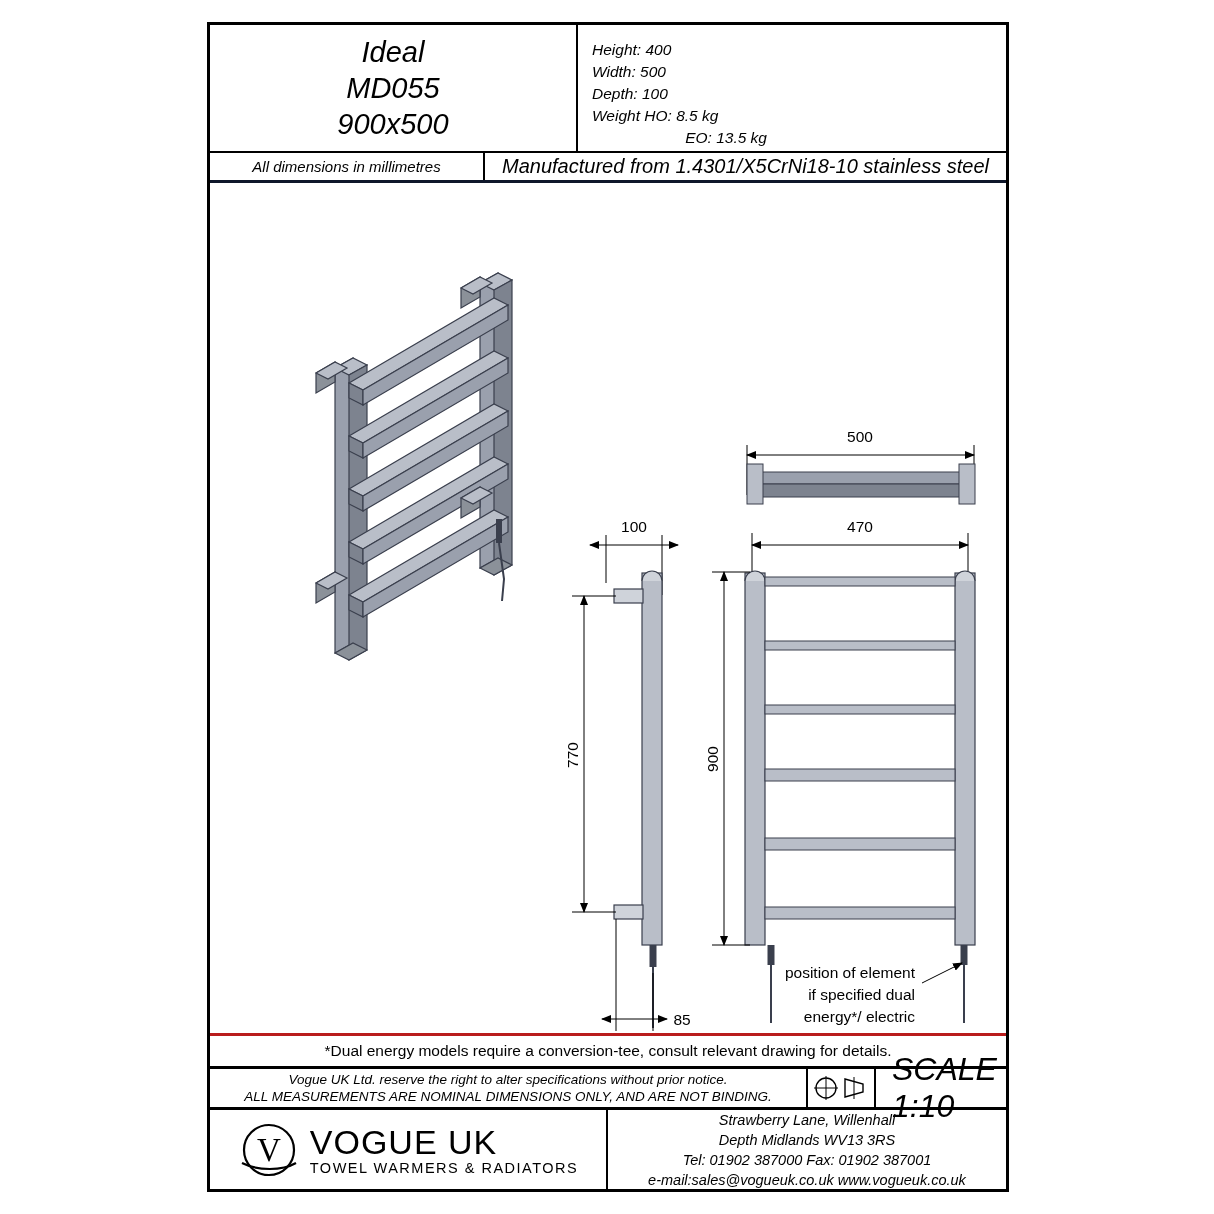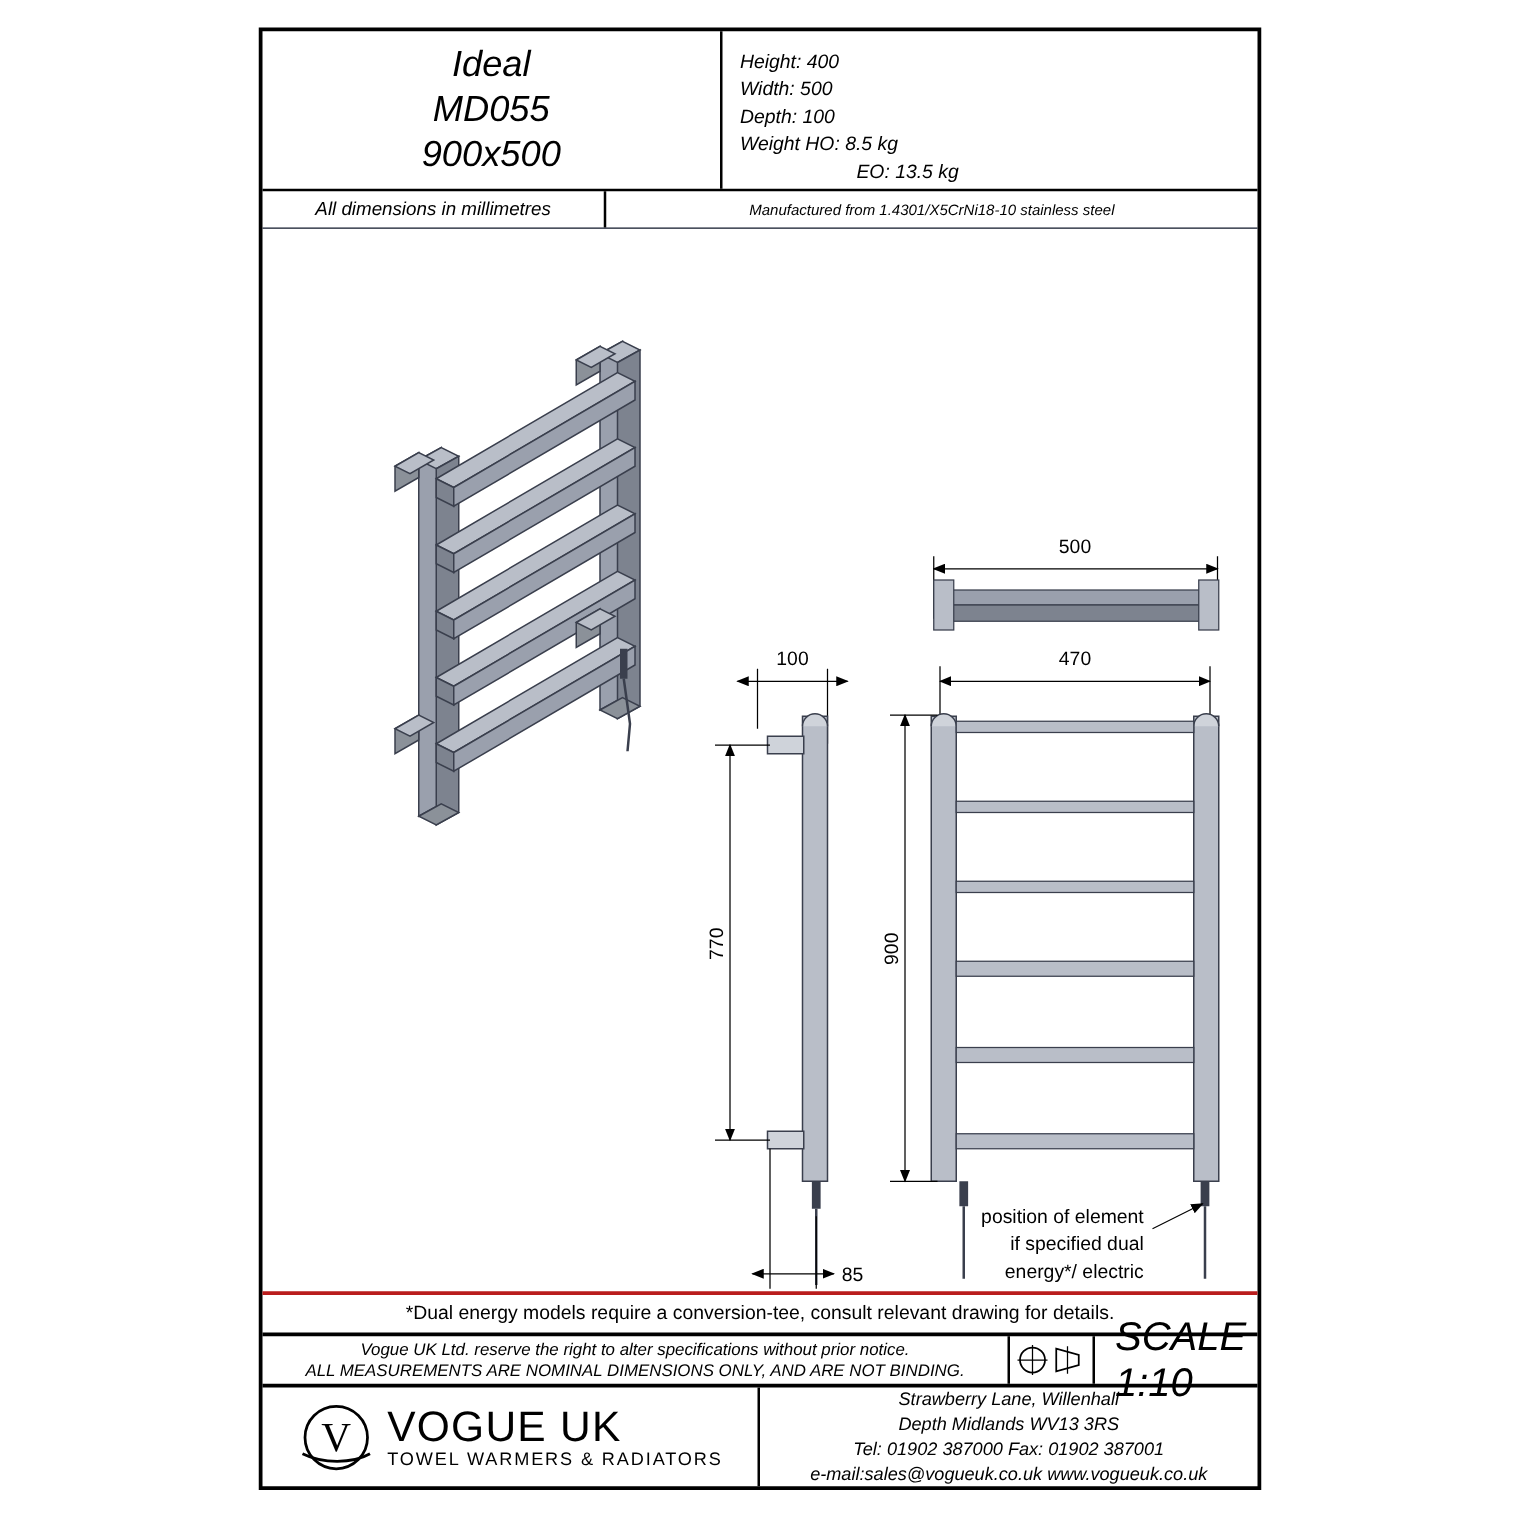--- a/index.html
+++ b/index.html
@@ -12,25 +12,25 @@
   .tb-title{position:absolute;left:0;top:0;width:368px;height:100%;border-right:2px solid #000;box-sizing:border-box;
             display:flex;flex-direction:column;align-items:center;justify-content:center;}
   .tb-title div{font-style:italic;font-size:29px;line-height:36px;}
   .tb-specs{position:absolute;left:368px;top:0;right:0;height:100%;}
   .spec-col{position:absolute;top:14px;font-style:italic;font-size:15.5px;line-height:22px;}
   .spec-left{left:14px;width:175px;}
   .spec-left .r{text-align:right;}
   .spec-right{left:190px;right:8px;}
   .spec-right .r{text-align:right;}
 
-  .tb-row2{position:absolute;left:0;top:128px;width:100%;height:30px;border-bottom:1px solid #0f172a;box-sizing:border-box;text-align:center;}
+  .tb-row2{position:absolute;left:0;top:128px;width:100%;height:30px;border-bottom:3px solid #0f172a;box-sizing:border-box;text-align:center;}
   .tb-row2 .c1{position:absolute;left:0;top:0;width:275px;height:100%;border-right:2px solid #000;box-sizing:border-box;
                display:flex;align-items:center;justify-content:center;font-style:italic;font-size:15px;}
   .tb-row2 .c2{position:absolute;left:275px;top:0;right:0;height:100%;
-               display:flex;align-items:center;justify-content:center;font-style:italic;font-size:12px;}
+               display:flex;align-items:center;justify-content:center;font-style:italic;font-size:20px;}
 
   
   .draw{position:absolute;left:0;top:158px;right:0;height:860px;overflow:hidden;margin-left:40px;}
 
   
   .note{position:absolute;left:0;top:1008px;width:100%;height:33px;border-top:3px solid #b91c1c;box-sizing:border-box;
         display:flex;align-items:center;justify-content:center;font-size:15.5px;}
   .tb-disc{position:absolute;left:0;top:1041px;width:100%;height:44px;border-top:3px solid #000;border-bottom:3px solid #000;box-sizing:border-box;}
   .tb-disc .d1{position:absolute;left:0;top:0;width:598px;height:100%;border-right:2px solid #000;box-sizing:border-box;
                display:flex;flex-direction:column;align-items:center;justify-content:center;font-style:italic;font-size:13.5px;line-height:17px;}

